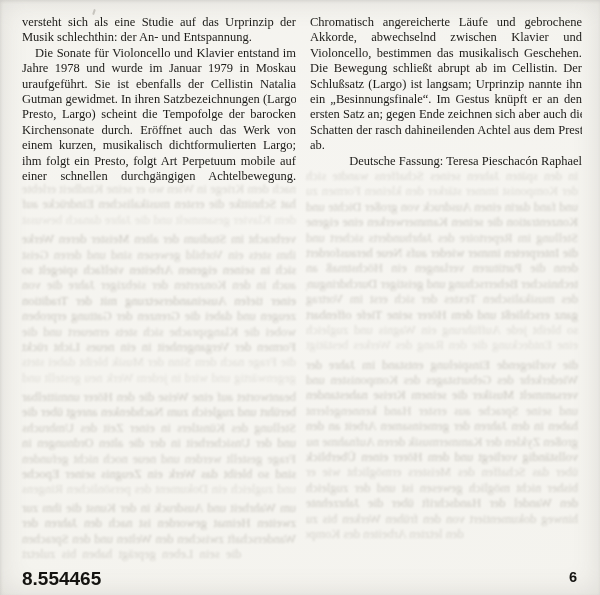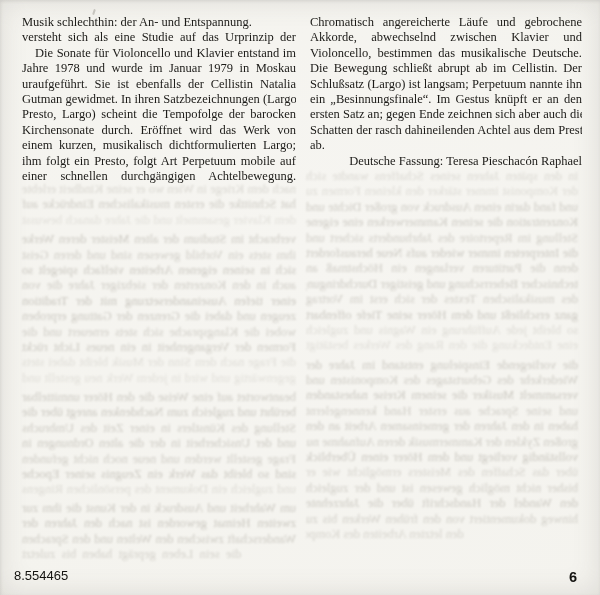--- a/index.html
+++ b/index.html
@@ -45,25 +45,25 @@
     overflow: hidden;
     white-space: nowrap;
     color: #8f8a7f;
     text-align: justify;
     text-align-last: justify;
     transform: scaleX(-1);
     filter: blur(1.05px);
   }
   .footer-catalog {
     position: absolute;
-    left: 14px;
+    left: 22px;
     top: 568px;
     font-family: "Liberation Sans", sans-serif;
-    font-weight: normal;
-    font-size: 13px;
+    font-weight: bold;
+    font-size: 19px;
     color: #141310;
   }
   .footer-page {
     position: absolute;
     right: 23px;
     top: 569px;
     font-family: "Liberation Sans", sans-serif;
     font-weight: bold;
     font-size: 14.5px;
     color: #141310;
@@ -134,38 +134,38 @@
       <div class="gline" style="opacity: 0.38;">großen Zyklen der Kammermusik deren Aufnahme nun</div>
       <div class="gline" style="opacity: 0.42;">vollständig vorliegt und dem Hörer einen Überblick</div>
       <div class="gline" style="opacity: 0.3;">über das Schaffen des Meisters ermöglicht wie er</div>
       <div class="gline" style="opacity: 0.36;">bisher nicht möglich gewesen ist und der zugleich</div>
       <div class="gline" style="opacity: 0.4;">den Wandel der Handschrift über die Jahrzehnte</div>
       <div class="gline" style="opacity: 0.34;">hinweg dokumentiert von den frühen Werken bis zu</div>
       <div class="gline" style="opacity: 0.3; width: 58%;">den letzten Arbeiten des Komponisten</div>
     </div>
 
   <div class="col col-left">
+      <div class="tline just"><span>versteht sich als eine Studie auf das Urprinzip der</span></div>
       <div class="tline"><span>Musik schlechthin: der An- und Entspannung.</span></div>
-      <div class="tline just"><span>versteht sich als eine Studie auf das Urprinzip der</span></div>
       <div class="tline just ind"><span>Die </span><span class="it">Sonate für Violoncello und Klavier</span><span> entstand im</span></div>
       <div class="tline just"><span>Jahre 1978 und wurde im Januar 1979 in Moskau</span></div>
       <div class="tline just"><span>uraufgeführt. Sie ist ebenfalls der Cellistin Natalia</span></div>
       <div class="tline just"><span>Gutman gewidmet. In ihren Satzbezeichnungen (</span><span class="it">Largo,</span></div>
       <div class="tline just"><span class="it">Presto, Largo</span><span>) scheint die Tempofolge der barocken</span></div>
-      <div class="tline just"><span>Kirchensonate durch. Eröffnet wird das Werk von</span></div>
+      <div class="tline just"><span>Kirchensonate durch. Eröffnet auch das Werk von</span></div>
       <div class="tline just"><span>einem kurzen, musikalisch dichtformulierten </span><span class="it">Largo</span><span>;</span></div>
       <div class="tline just"><span>ihm folgt ein </span><span class="it">Presto</span><span>, folgt Art </span><span class="it">Perpetuum mobile</span><span> auf</span></div>
       <div class="tline just"><span>einer schnellen durchgängigen Achtelbewegung.</span></div>
     </div>
   <div class="col col-right">
       <div class="tline just"><span>Chromatisch angereicherte Läufe und gebrochene</span></div>
       <div class="tline just"><span>Akkorde, abwechselnd zwischen Klavier und</span></div>
-      <div class="tline just"><span>Violoncello, bestimmen das musikalische Deutsche.</span></div>
+      <div class="tline just"><span>Violoncello, bestimmen das musikalisch Geschehen.</span></div>
       <div class="tline just"><span>Die Bewegung schließt abrupt ab im </span><span class="it">Cellistin</span><span>. Der</span></div>
-      <div class="tline just"><span>Schlußsatz (</span><span class="it">Largo</span><span>) ist langsam; Perpetuum nannte ihn</span></div>
+      <div class="tline just"><span>Schlußsatz (</span><span class="it">Largo</span><span>) ist langsam; Urprinzip nannte ihn</span></div>
       <div class="tline just"><span>ein „Besinnungsfinale“. Im Gestus knüpft er an den</span></div>
       <div class="tline just"><span>ersten Satz an; gegen Ende zeichnen sich aber auch die</span></div>
       <div class="tline just"><span>Schatten der rasch dahineilenden Achtel aus dem </span><span class="it">Presto</span></div>
       <div class="tline"><span>ab.</span></div>
       <div class="tline right"><span class="it">Deutsche Fassung: Teresa Pieschacón Raphael</span></div>
     </div>
 
   <div class="footer-catalog">8.554465</div>
   <div class="footer-page">6</div>
 

